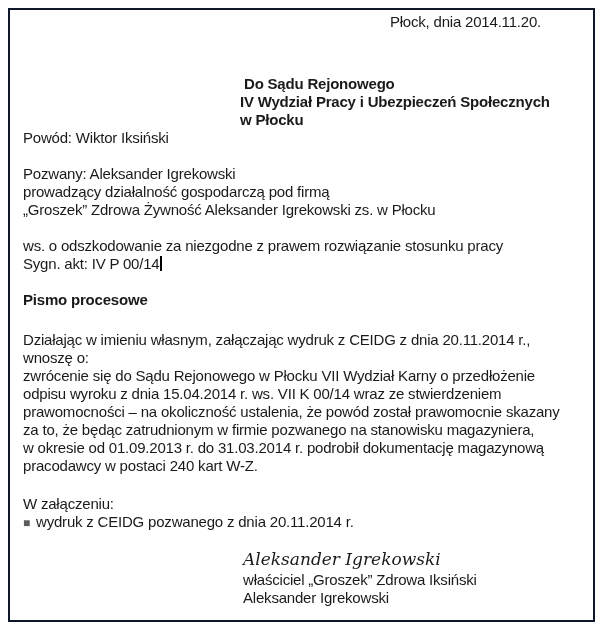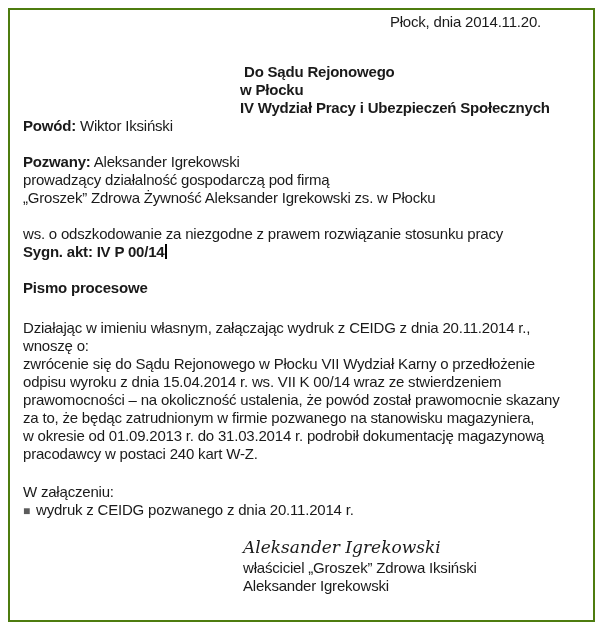--- a/index.html
+++ b/index.html
@@ -12,36 +12,36 @@
     color: #1a1a1a;
     overflow: hidden;
   }
   .page {
     position: absolute;
     left: 8px;
     top: 8px;
     width: 587px;
     height: 614px;
     box-sizing: border-box;
-    border: 2px solid #4d7c0f;
+    border: 2px solid #0f172a;
     background: #ffffff;
     padding: 3px 10px 16px 13px;
     overflow: hidden;
     font-size: 15px;
     line-height: 18px;
     letter-spacing: -0.2px;
   }
   .line { white-space: nowrap; }
-  .bold { font-weight: bold; }
+  .bold { font-weight: normal; }
   .date-line {
     text-align: right;
     padding-right: 42px;
   }
   .addressee {
-    margin-top: 32px;
+    margin-top: 44px;
     margin-left: 217px;
     font-weight: bold;
   }
   .addressee .indent1 { padding-left: 4px; }
   .defendant-block { margin-top: 18px; }
   .case-block { margin-top: 18px; }
   .doc-title {
     margin-top: 18px;
     font-weight: bold;
   }
@@ -76,22 +76,22 @@
 </style>
 </head>
 <body>
 
 <div class="page">
 
   <div class="line date-line">Płock, dnia 2014.11.20.</div>
 
   <div class="addressee">
     <div class="line indent1">Do Sądu Rejonowego</div>
+    <div class="line">IV Wydział Pracy i Ubezpieczeń Społecznych</div>
     <div class="line">w Płocku</div>
-    <div class="line">IV Wydział Pracy i Ubezpieczeń Społecznych</div>
   </div>
 
   <div class="line">
     <span class="bold">Powód:</span>
     <span>Wiktor Iksiński</span>
   </div>
 
   <div class="defendant-block">
     <div class="line">
       <span class="bold">Pozwany:</span>

